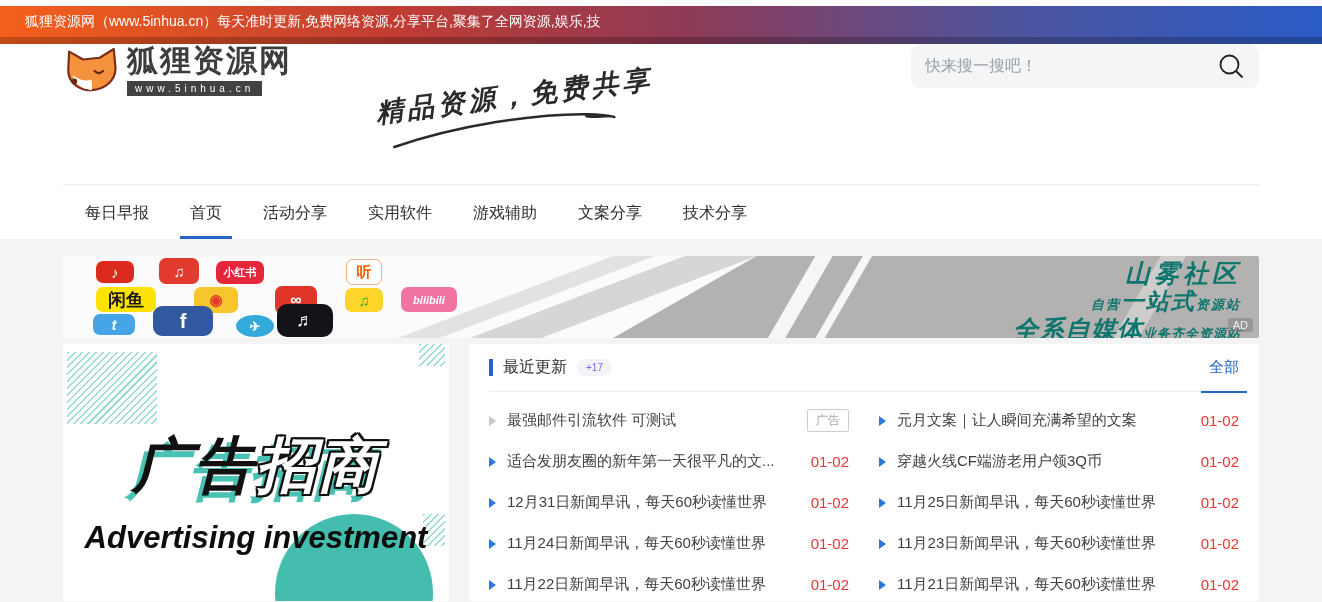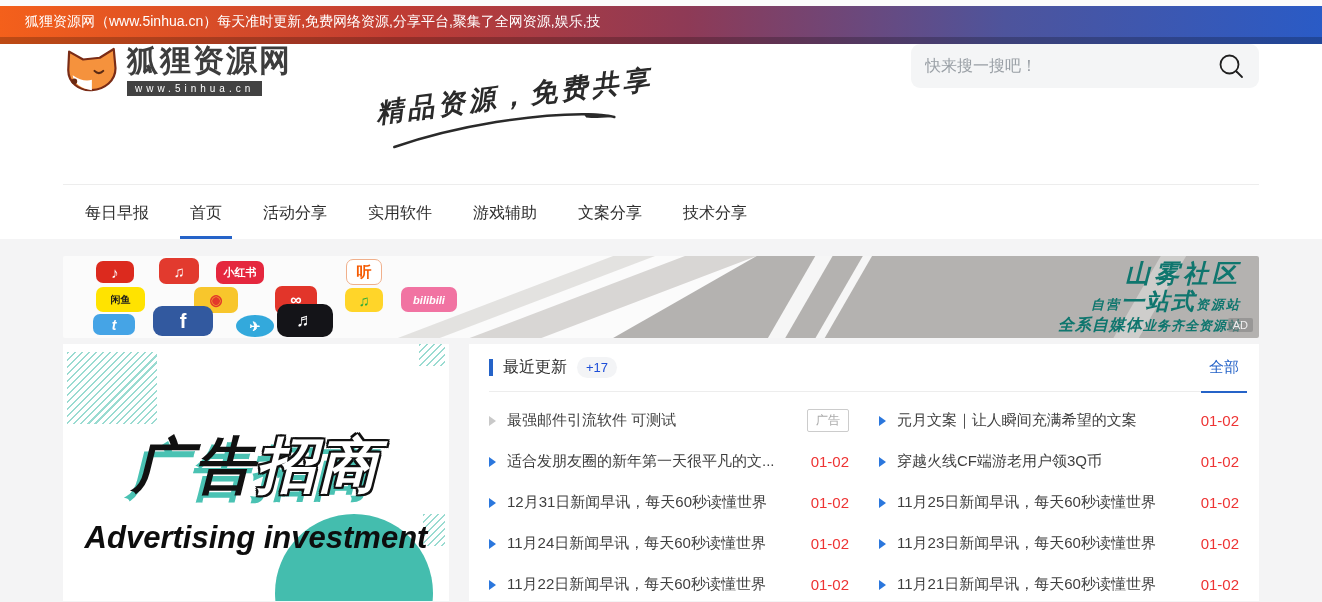--- a/index.html
+++ b/index.html
@@ -77,38 +77,38 @@
   .s2 { left: 65%; width: 8px; }
   .s3 { left: 90%; background: rgba(255,255,255,0.35); width: 22px; }
   .bicon {
     position: absolute; display: flex; align-items: center; justify-content: center;
     border-radius: 7px; font-size: 12px; font-weight: bold; overflow: hidden; white-space: nowrap;
   }
   .ic0 { left: 33px; top: 5px;  width: 38px; height: 22px; font-size: 15px; }
   .ic1 { left: 96px; top: 2px;  width: 40px; height: 26px; font-size: 15px; }
   .ic2 { left: 153px; top: 5px; width: 48px; height: 23px; font-size: 11px; }
   .ic3 { left: 283px; top: 3px; width: 36px; height: 26px; font-size: 15px; border: 1px solid #f0b08c; }
-  .ic4 { left: 33px; top: 31px; width: 49px; height: 25px; font-size: 10px; }
+  .ic4 { left: 33px; top: 31px; width: 60px; height: 25px; font-size: 18px; }
   .ic5 { left: 131px; top: 31px; width: 44px; height: 26px; font-size: 15px; }
   .ic6 { left: 212px; top: 30px; width: 42px; height: 28px; font-size: 16px; }
   .ic7 { left: 282px; top: 32px; width: 38px; height: 24px; font-size: 15px; }
   .ic8 { left: 338px; top: 31px; width: 56px; height: 25px; font-size: 11px; font-style: italic; }
   .ic9 { left: 30px; top: 58px;  width: 42px; height: 21px; font-size: 14px; font-style: italic; }
   .ic10 { left: 90px; top: 50px; width: 60px; height: 30px; font-size: 20px; border-radius: 9px; }
   .ic11 { left: 173px; top: 59px; width: 38px; height: 22px; border-radius: 50%/50%; font-size: 13px; }
   .ic12 { left: 214px; top: 48px; width: 56px; height: 33px; border-radius: 10px; font-size: 18px; }
   .banner-text {
     position: absolute; right: 18px; top: 5px; text-align: right;
     font-style: italic; font-weight: bold; color: #0f766e; line-height: 1;
   }
   .bt1 { font-size: 25px; letter-spacing: 4px; margin-bottom: 4px; }
   .bt2 { font-size: 13px; letter-spacing: 2px; margin-bottom: 4px; }
   .bt2 .big { font-size: 23px; }
   .bt3 { font-size: 13px; letter-spacing: 1px; }
-  .bt3 .big { font-size: 16px; }
+  .bt3 .big { font-size: 25px; }
   .ad-badge {
     position: absolute; right: 6px; bottom: 6px;
     background: rgba(130,130,130,0.55); color: #efefef;
     font-size: 11px; padding: 1px 5px; border-radius: 2px; font-style: normal;
   }
   
   .grid { display: flex; gap: 20px; margin-top: 6px; height: 257px; }
   
   .left-ad { width: 386px; background: #fff; position: relative; overflow: hidden; cursor: pointer; }
   .hatch { position: absolute;
@@ -132,22 +132,22 @@
   .ad-sub {
     position: absolute; top: 176px; width: 100%; text-align: center;
     font-size: 31px; font-weight: bold; font-style: italic; color: #0d0d0d;
   }
   
   .card { flex: 1; background: #fff; padding: 0 20px; overflow: hidden; }
   .card-head { height: 48px; display: flex; align-items: center; border-bottom: 1px solid #ededed; position: relative; }
   .blue-bar { width: 4px; height: 17px; background: #2563c8; margin-right: 10px; }
   .card-title { font-size: 16px; color: #2e2e2e; }
   .count-badge {
-    margin-left: 10px; background: #f3f4f6; color: #1d4ed8;
-    font-size: 13px; padding: 3px 9px; border-radius: 11px;
+    margin-left: 10px; background: #f3f4f6; color: #8b5cf6;
+    font-size: 10px; padding: 3px 9px; border-radius: 11px;
   }
   .all-link { margin-left: auto; font-size: 15px; color: #2563c8; position: relative; height: 48px; line-height: 46px; cursor: pointer; }
   .all-link::after { content: ""; position: absolute; left: 50%; transform: translateX(-50%);
     bottom: -1px; width: 46px; height: 2px; background: #2563c8; }
   .cols { display: flex; gap: 30px; margin-top: 8px; }
   .cols ul { flex: 1; list-style: none; }
   .cols li { height: 41px; display: flex; align-items: center; cursor: pointer; }
   .tri { width: 0; height: 0; border-left: 7px solid #2b77dd;
     border-top: 5px solid transparent; border-bottom: 5px solid transparent; margin-right: 11px; flex: none; }
   .col-left li:first-child .tri { border-left-color: #c9c9c9; }

